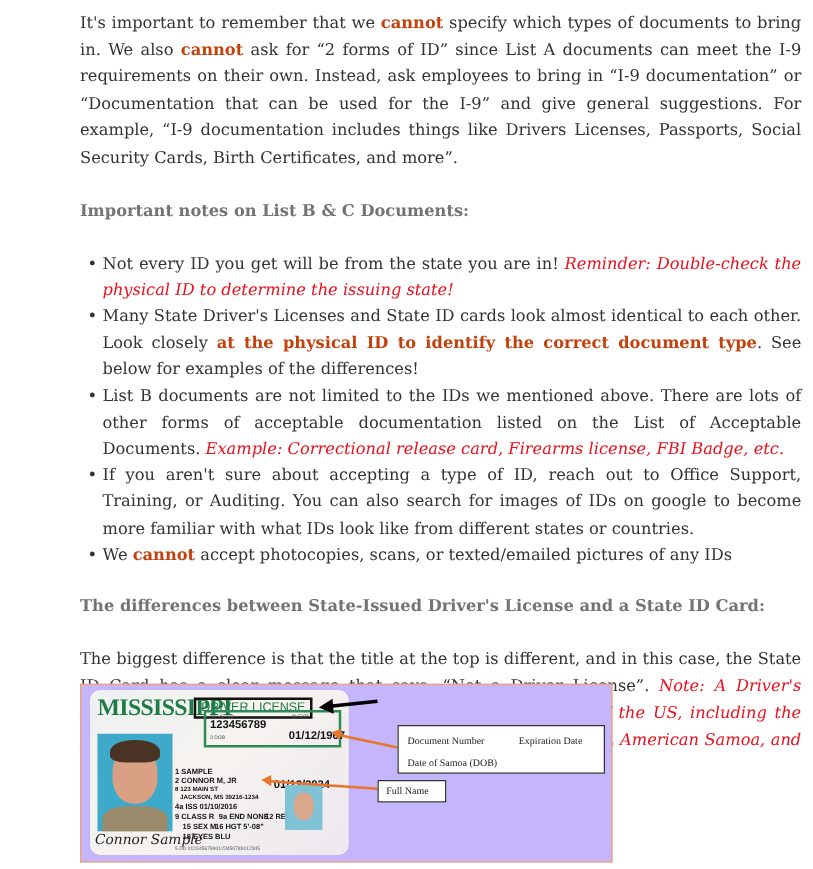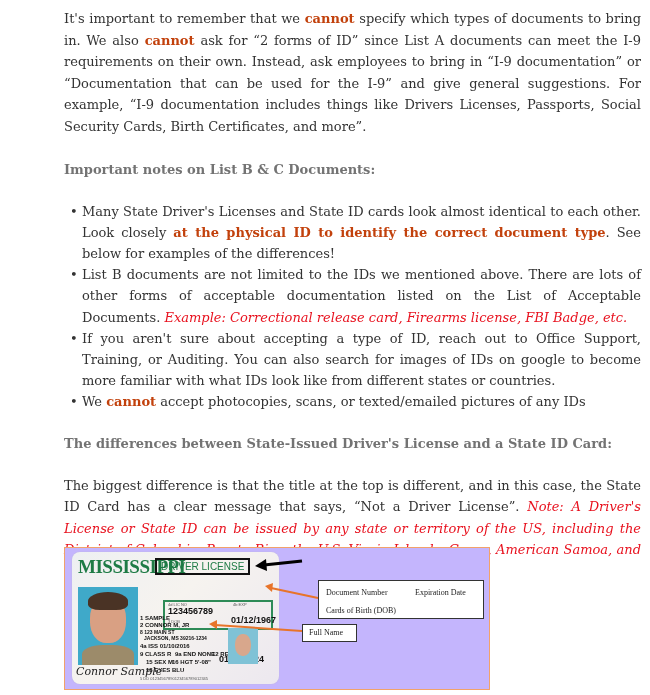--- a/index.html
+++ b/index.html
@@ -29,21 +29,21 @@
   .photo { position: absolute; left: 6px; top: 35px; width: 60px; height: 78px;
            background: #3fa9c9; overflow: hidden; }
   .face { position: absolute; left: 12px; top: 10px; width: 36px; height: 46px; border-radius: 45%;
           background: #d9a083; }
   .hair { position: absolute; left: 10px; top: 5px; width: 40px; height: 18px; border-radius: 50% 50% 30% 30%;
           background: #4a3325; }
   .shirt { position: absolute; left: 4px; top: 58px; width: 52px; height: 24px; border-radius: 40% 40% 0 0;
            background: #9c8b6a; }
   .photo2 { position: absolute; left: 156px; top: 76px; width: 30px; height: 36px; background: #7fc2d6; overflow: hidden; }
   .face2 { position: absolute; left: 7px; top: 6px; width: 16px; height: 22px; border-radius: 45%; background: #d8a78c; }
-  .idbox { position: absolute; left: 91px; top: 48px; width: 106px; height: 26px; border: 2px solid #2e8b57; text-align: center; }
+  .idbox { position: absolute; left: 91px; top: 16px; width: 106px; height: 26px; border: 2px solid #2e8b57; text-align: center; }
   .mono { font-family: "Liberation Sans", sans-serif; color: #111; position: absolute; white-space: nowrap; }
   .sm { font-size: 4px; color: #555; }
   .num { font-size: 9px; font-weight: bold; }
   .fld { font-size: 6px; font-weight: bold; }
   .sig { position: absolute; left: 4px; top: 113px; font-family: "DejaVu Serif", serif; font-style: italic;
          font-size: 11px; color: #222; }
   .label-box { position: absolute; border: 1px solid #333; background: #fff;
                font-family: Liberation Serif, serif; font-size: 8px; color: #222; }
   .lb1 { left: 253px; top: 32px; width: 164px; height: 37px; }
   .lb2 { left: 237px; top: 76px; width: 53px; height: 16px; }
@@ -53,20 +53,21 @@
 <body>
 
 <div class="page">
   <p><span>It's important to remember that we </span><span class="bold">cannot</span><span> specify which types of documents to bring in. We also </span><span class="bold">cannot</span><span> ask for “2 forms of ID” since List A documents can meet the I-9 requirements on their own. Instead, ask employees to bring in “I-9 documentation” or “Documentation that can be used for the I-9” and give general suggestions. For example, “I-9 documentation includes things like Drivers Licenses, Passports, Social Security Cards, Birth Certificates, and more”.</span></p>
 
   <div class="gap1"></div>
   <h4>Important notes on List B &amp; C Documents:</h4>
   <div class="gap1"></div>
 
   <ul>
+    <li><span>Not every ID you get will be from the state you are in! </span><span class="red">Reminder: Double-check the physical ID to determine the issuing state!</span></li>
     <li><span>Many State Driver's Licenses and State ID cards look almost identical to each other. Look closely </span><span class="bold">at the physical ID to identify the correct document type</span><span>. See below for examples of the differences!</span></li>
     <li><span>List B documents are not limited to the IDs we mentioned above. There are lots of other forms of acceptable documentation listed on the List of Acceptable Documents. </span><span class="red">Example: Correctional release card, Firearms license, FBI Badge, etc.</span></li>
     <li><span>If you aren't sure about accepting a type of ID, reach out to Office Support, Training, or Auditing. You can also search for images of IDs on google to become more familiar with what IDs look like from different states or countries.</span></li>
     <li><span>We </span><span class="bold">cannot</span><span> accept photocopies, scans, or texted/emailed pictures of any IDs</span></li>
   </ul>
 
   <div class="gap2"></div>
   <h4>The differences between State-Issued Driver's License and a State ID Card:</h4>
   <div class="gap1"></div>
 
@@ -116,18 +117,18 @@
     <polygon points="190,18 201,11 202,23" fill="#000"></polygon>
     <line x1="253" y1="50" x2="206" y2="40" stroke="#e8742a" stroke-width="2"></line>
     <polygon points="200,38 208,35 207,44" fill="#e8742a"></polygon>
     <line x1="237" y1="83" x2="150" y2="77" stroke="#e8742a" stroke-width="2"></line>
     <polygon points="144,76 152,72 152,81" fill="#e8742a"></polygon>
   </svg>
 
   <div class="label-box lb1">
     <span style="position:absolute;left:7px;top:7px;">Document Number</span>
     <span style="position:absolute;left:96px;top:7px;">Expiration Date</span>
-    <span style="position:absolute;left:7px;top:25px;">Cards of Birth (DOB)</span>
+    <span style="position:absolute;left:7px;top:25px;">Date of Samoa (DOB)</span>
   </div>
   <div class="label-box lb2">
     <span style="position:absolute;left:6px;top:3px;">Full Name</span>
   </div>
 </div>
 
 </body></html>

